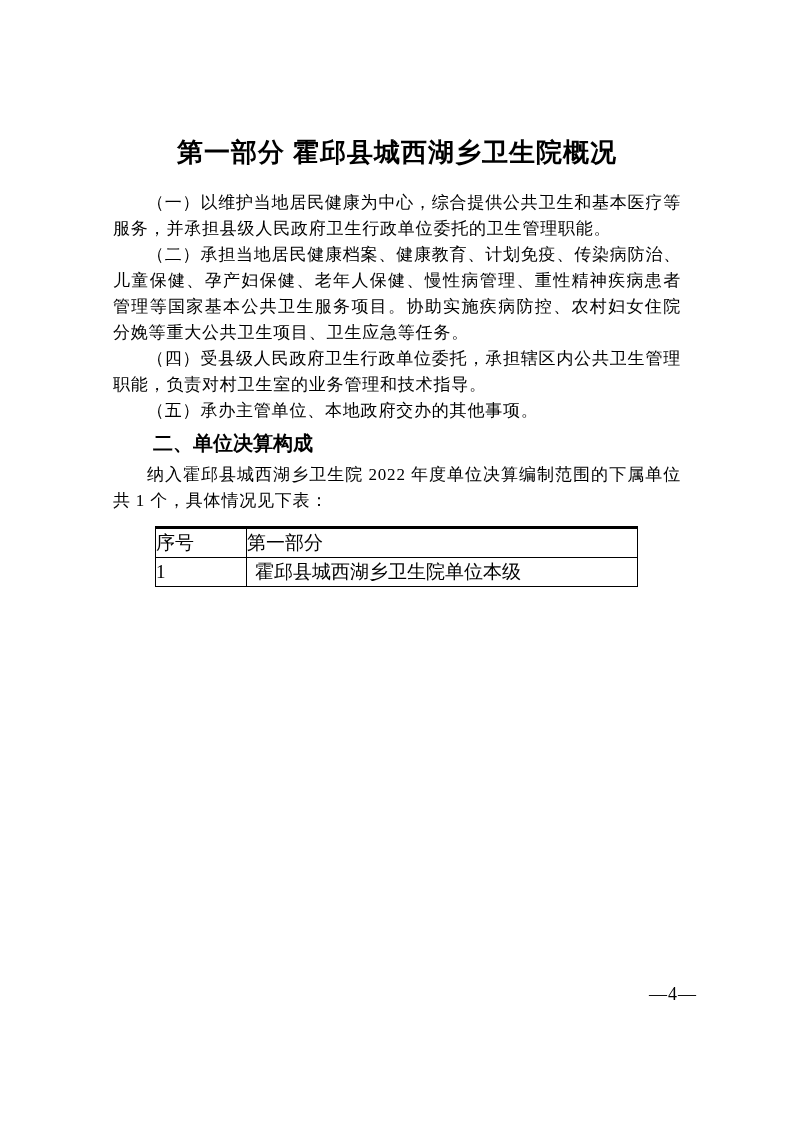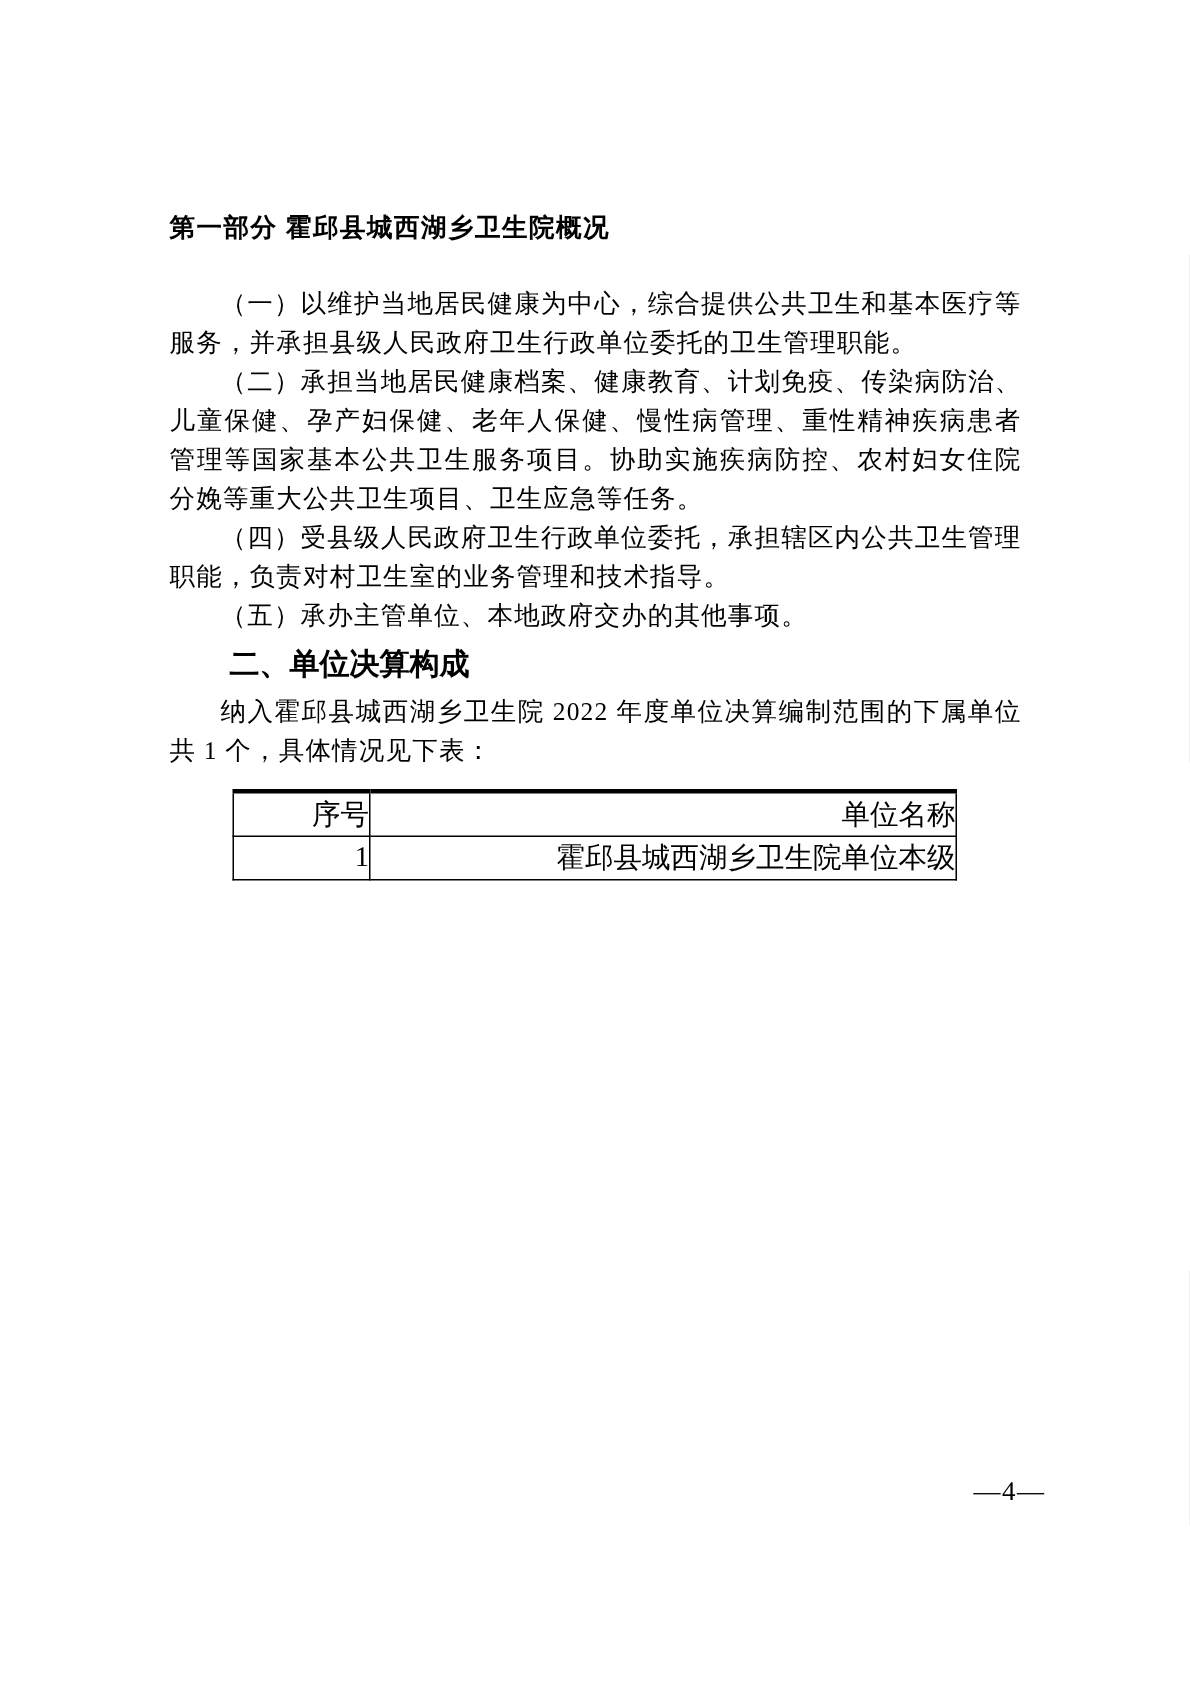--- a/index.html
+++ b/index.html
@@ -20,23 +20,23 @@
   }
   .content {
     position: absolute;
     left: 113px;
     top: 132px;
     width: 568px;
   }
   .doc-title {
     font-family: "Liberation Sans", "DejaVu Sans", sans-serif;
     font-weight: bold;
-    font-size: 17px;
+    font-size: 26px;
     line-height: 40px;
-    text-align: left;
+    text-align: center;
     letter-spacing: 1px;
     margin: 0 0 18px 0;
   }
   .section-heading {
     font-family: "Liberation Sans", "DejaVu Sans", sans-serif;
     font-weight: bold;
     font-size: 20px;
     line-height: 38px;
     text-indent: 2em;
     margin: 0;
@@ -56,21 +56,21 @@
     width: 480px;
     table-layout: fixed;
     font-size: 19px;
   }
   .unit-table th,
   .unit-table td {
     border: 1.5px solid #000000;
     height: 28px;
     padding: 0;
     font-weight: normal;
-    text-align: right;
+    text-align: left;
     vertical-align: middle;
   }
   .unit-table thead tr th {
     border-top: 3px solid #000000;
   }
   .col-seq { width: 90px; }
   .col-name { width: 390px; }
   .cell-name {
     text-align: right;
     padding-left: 8px !important;
@@ -99,21 +99,21 @@
     <p class="para">（五）承办主管单位、本地政府交办的其他事项。</p>
 
     <h2 class="section-heading">二、单位决算构成</h2>
 
     <p class="para">纳入霍邱县城西湖乡卫生院 2022 年度单位决算编制范围的下属单位共 1 个，具体情况见下表：</p>
 
     <table class="unit-table">
       <thead>
         <tr>
           <th class="col-seq">序号</th>
-          <th class="col-name">单位名称</th>
+          <th class="col-name">第一部分</th>
         </tr>
       </thead>
       <tbody>
         <tr>
           <td>1</td>
           <td class="cell-name">霍邱县城西湖乡卫生院单位本级</td>
         </tr>
       </tbody>
     </table>
 

